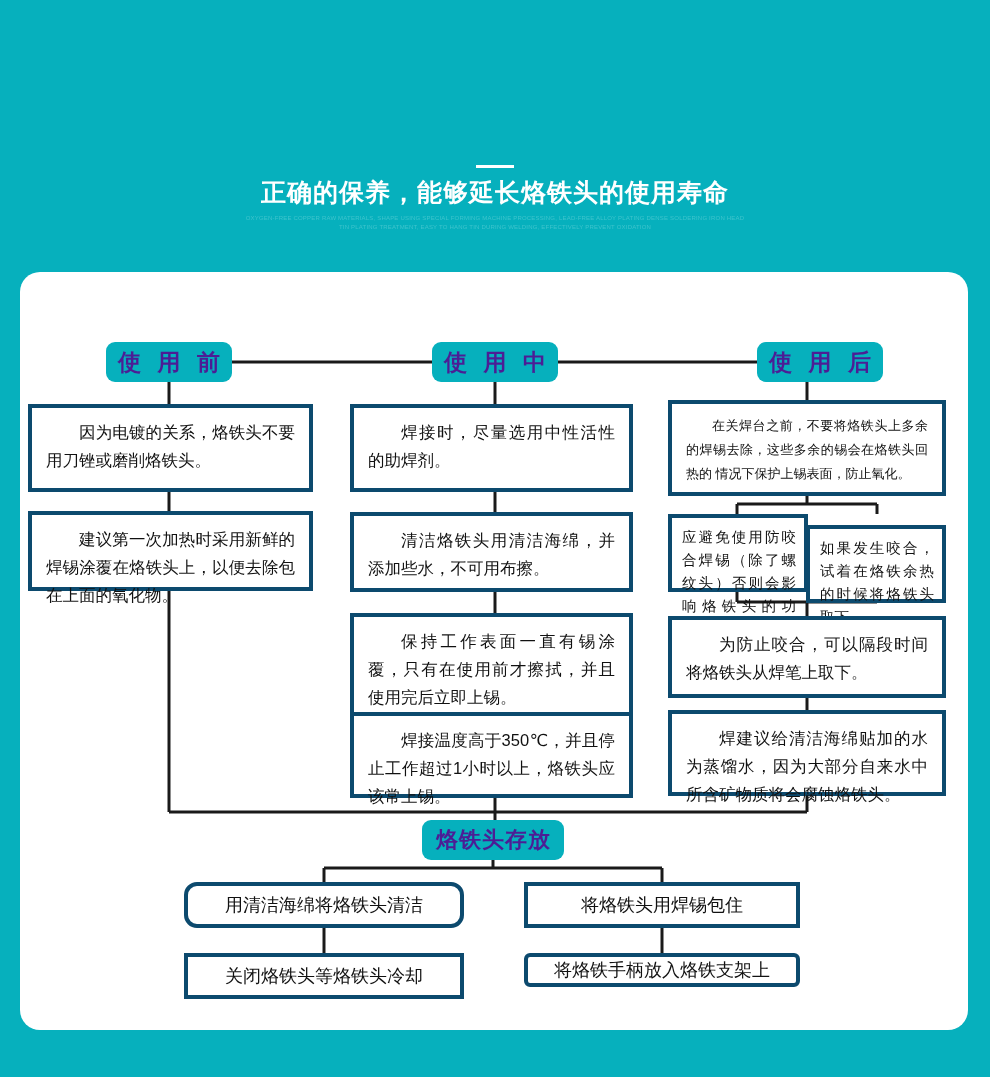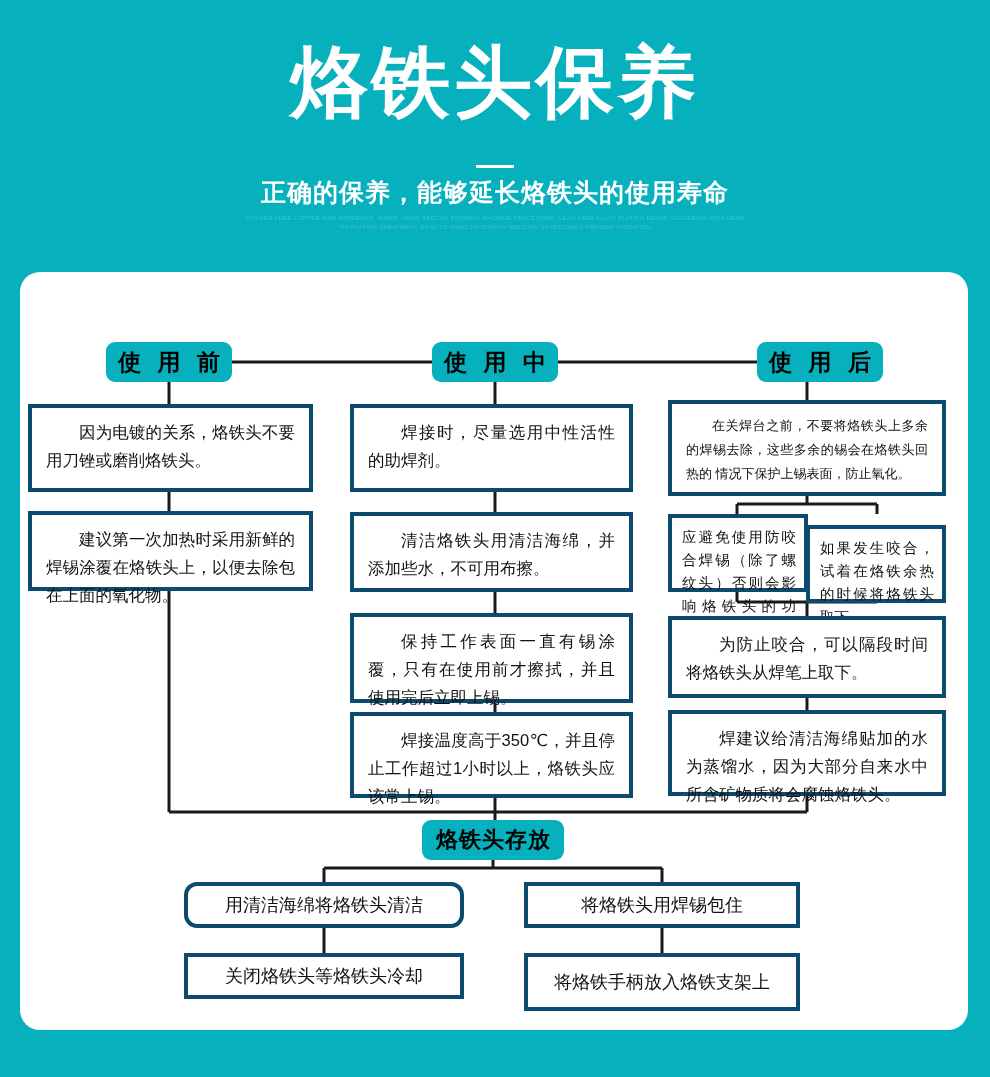--- a/index.html
+++ b/index.html
@@ -87,21 +87,21 @@
     width: 990px;
     height: 1077px;
     pointer-events: none;
   }
   #flow line, #flow path { stroke: #1a1a1a; stroke-width: 3; fill: none; }
 
   
   .pill {
     position: absolute;
     background: #06b0bd;
-    color: #000000;
+    color: #4c1d95;
     border-radius: 9px;
     font-size: 23px;
     font-weight: bold;
     letter-spacing: 5px;
     text-indent: 5px;
     display: flex;
     align-items: center;
     justify-content: center;
     box-sizing: border-box;
   }
@@ -140,39 +140,38 @@
     text-indent: 0;
     padding: 8px 8px 6px 10px;
   }
 
   
   #b-l1 { left: 28px; top: 404px; width: 285px; height: 88px; }
   #b-l2 { left: 28px; top: 511px; width: 285px; height: 80px; }
   
   #b-m1 { left: 350px; top: 404px; width: 283px; height: 88px; }
   #b-m2 { left: 350px; top: 512px; width: 283px; height: 80px; }
-  #b-m3 { left: 350px; top: 613px; width: 283px; height: 90px; }
+  #b-m3 { left: 350px; top: 613px; width: 283px; height: 103px; }
   #b-m4 { left: 350px; top: 712px; width: 283px; height: 86px; }
   
   #b-r1 { left: 668px; top: 400px; width: 278px; height: 96px; font-size: 13px; line-height: 24px; }
   #b-r2 { left: 668px; top: 514px; width: 140px; height: 78px; }
   #b-r3 { left: 806px; top: 514px; width: 140px; height: 78px; margin-top: 11px; }
   #b-r4 { left: 668px; top: 616px; width: 278px; height: 82px; }
   #b-r5 { left: 668px; top: 710px; width: 278px; height: 86px; }
   
   #b-s1 { left: 184px; top: 882px; width: 280px; height: 46px; border-radius: 13px; }
   #b-s2 { left: 524px; top: 882px; width: 276px; height: 46px; }
   #b-s3 { left: 184px; top: 953px; width: 280px; height: 46px; }
-  #b-s4 { left: 524px; top: 953px; width: 276px; height: 58px; }
+  #b-s4 { left: 524px; top: 953px; width: 276px; height: 34px; border-radius: 6px; }
 </style>
 </head>
 <body>
 
 <div id="hero">
-  <div id="hero-title">烙铁头保养</div>
   <div id="hero-divider"></div>
   <div id="hero-subtitle">正确的保养，能够延长烙铁头的使用寿命</div>
   <div class="hero-en" id="hero-en-1">OXYGEN-FREE COPPER RAW MATERIALS, SHAPE USING SPECIAL FORMING MACHINE PROCESSING, LEAD-FREE ALLOY PLATING DENSE SOLDERING IRON HEAD</div>
   <div class="hero-en" id="hero-en-2">TIN PLATING TREATMENT, EASY TO HANG TIN DURING WELDING, EFFECTIVELY PREVENT OXIDATION</div>
 </div>
 
 <div id="panel"></div>
 
 <svg id="flow" viewBox="0 0 990 1077">
 

